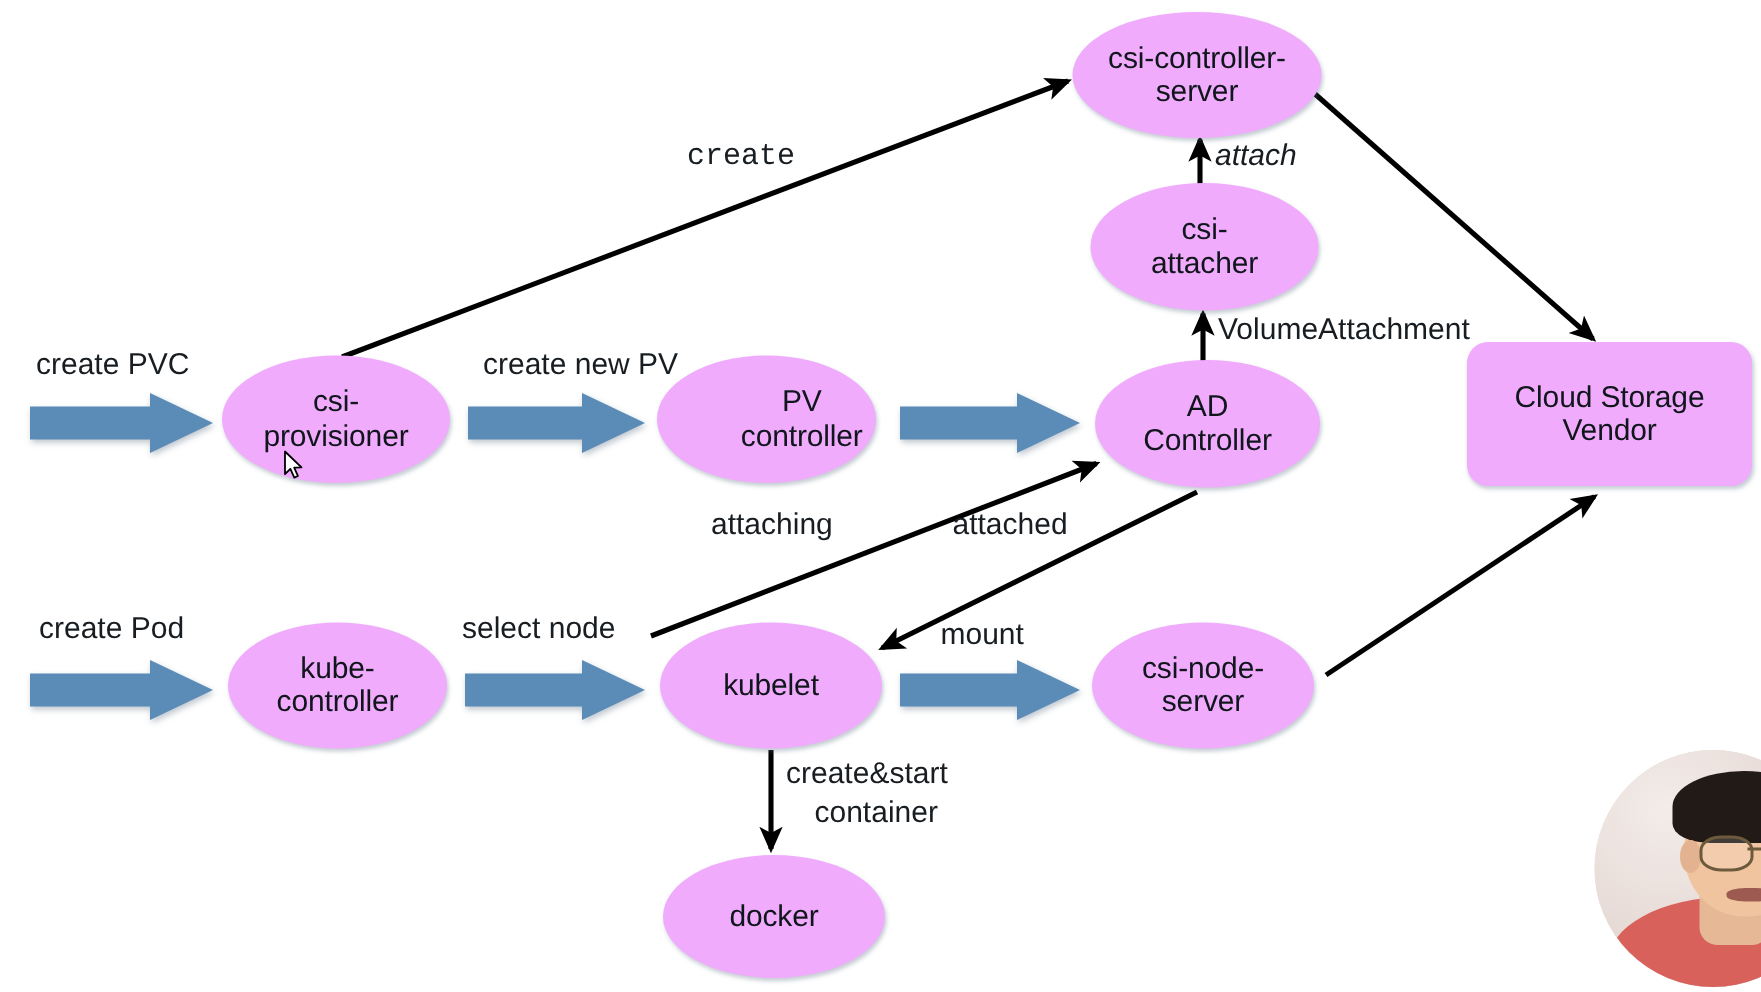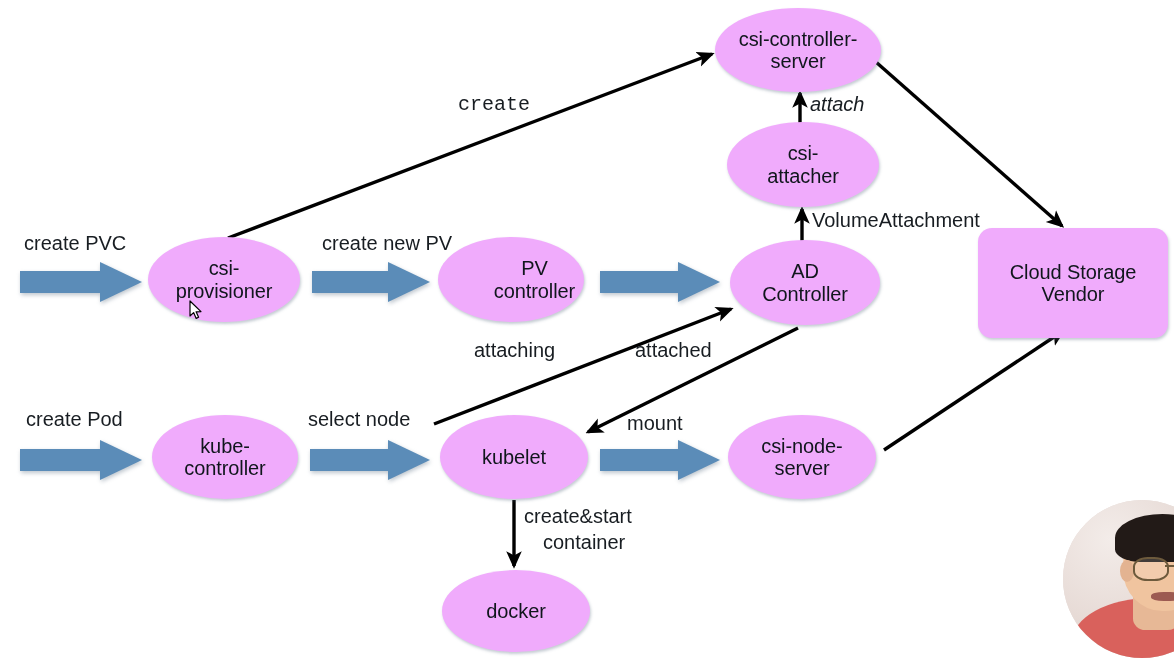--- a/index.html
+++ b/index.html
@@ -244,21 +244,21 @@
   <div class="node ellipse" style="left:438px; top:237px; width:146px; height:85px;">
     <span style="white-space:pre-line;margin-left:47px;">PV
 controller</span>
   </div>
 
   <div class="node ellipse" style="left:730px; top:240px; width:150px; height:85px;">
     <span style="white-space:pre-line;">AD
 Controller</span>
   </div>
 
-  <div class="node rrect" style="left:978px; top:228px; width:190px; height:110px;">
+  <div class="node rrect" style="left:978px; top:228px; width:190px; height:96px;">
     <span style="white-space:pre-line;">Cloud Storage
 Vendor</span>
   </div>
 
   <div class="node ellipse" style="left:152px; top:415px; width:146px; height:84px;">
     <span style="white-space:pre-line;">kube-
 controller</span>
   </div>
 
   <div class="node ellipse" style="left:440px; top:415px; width:148px; height:84px;">

